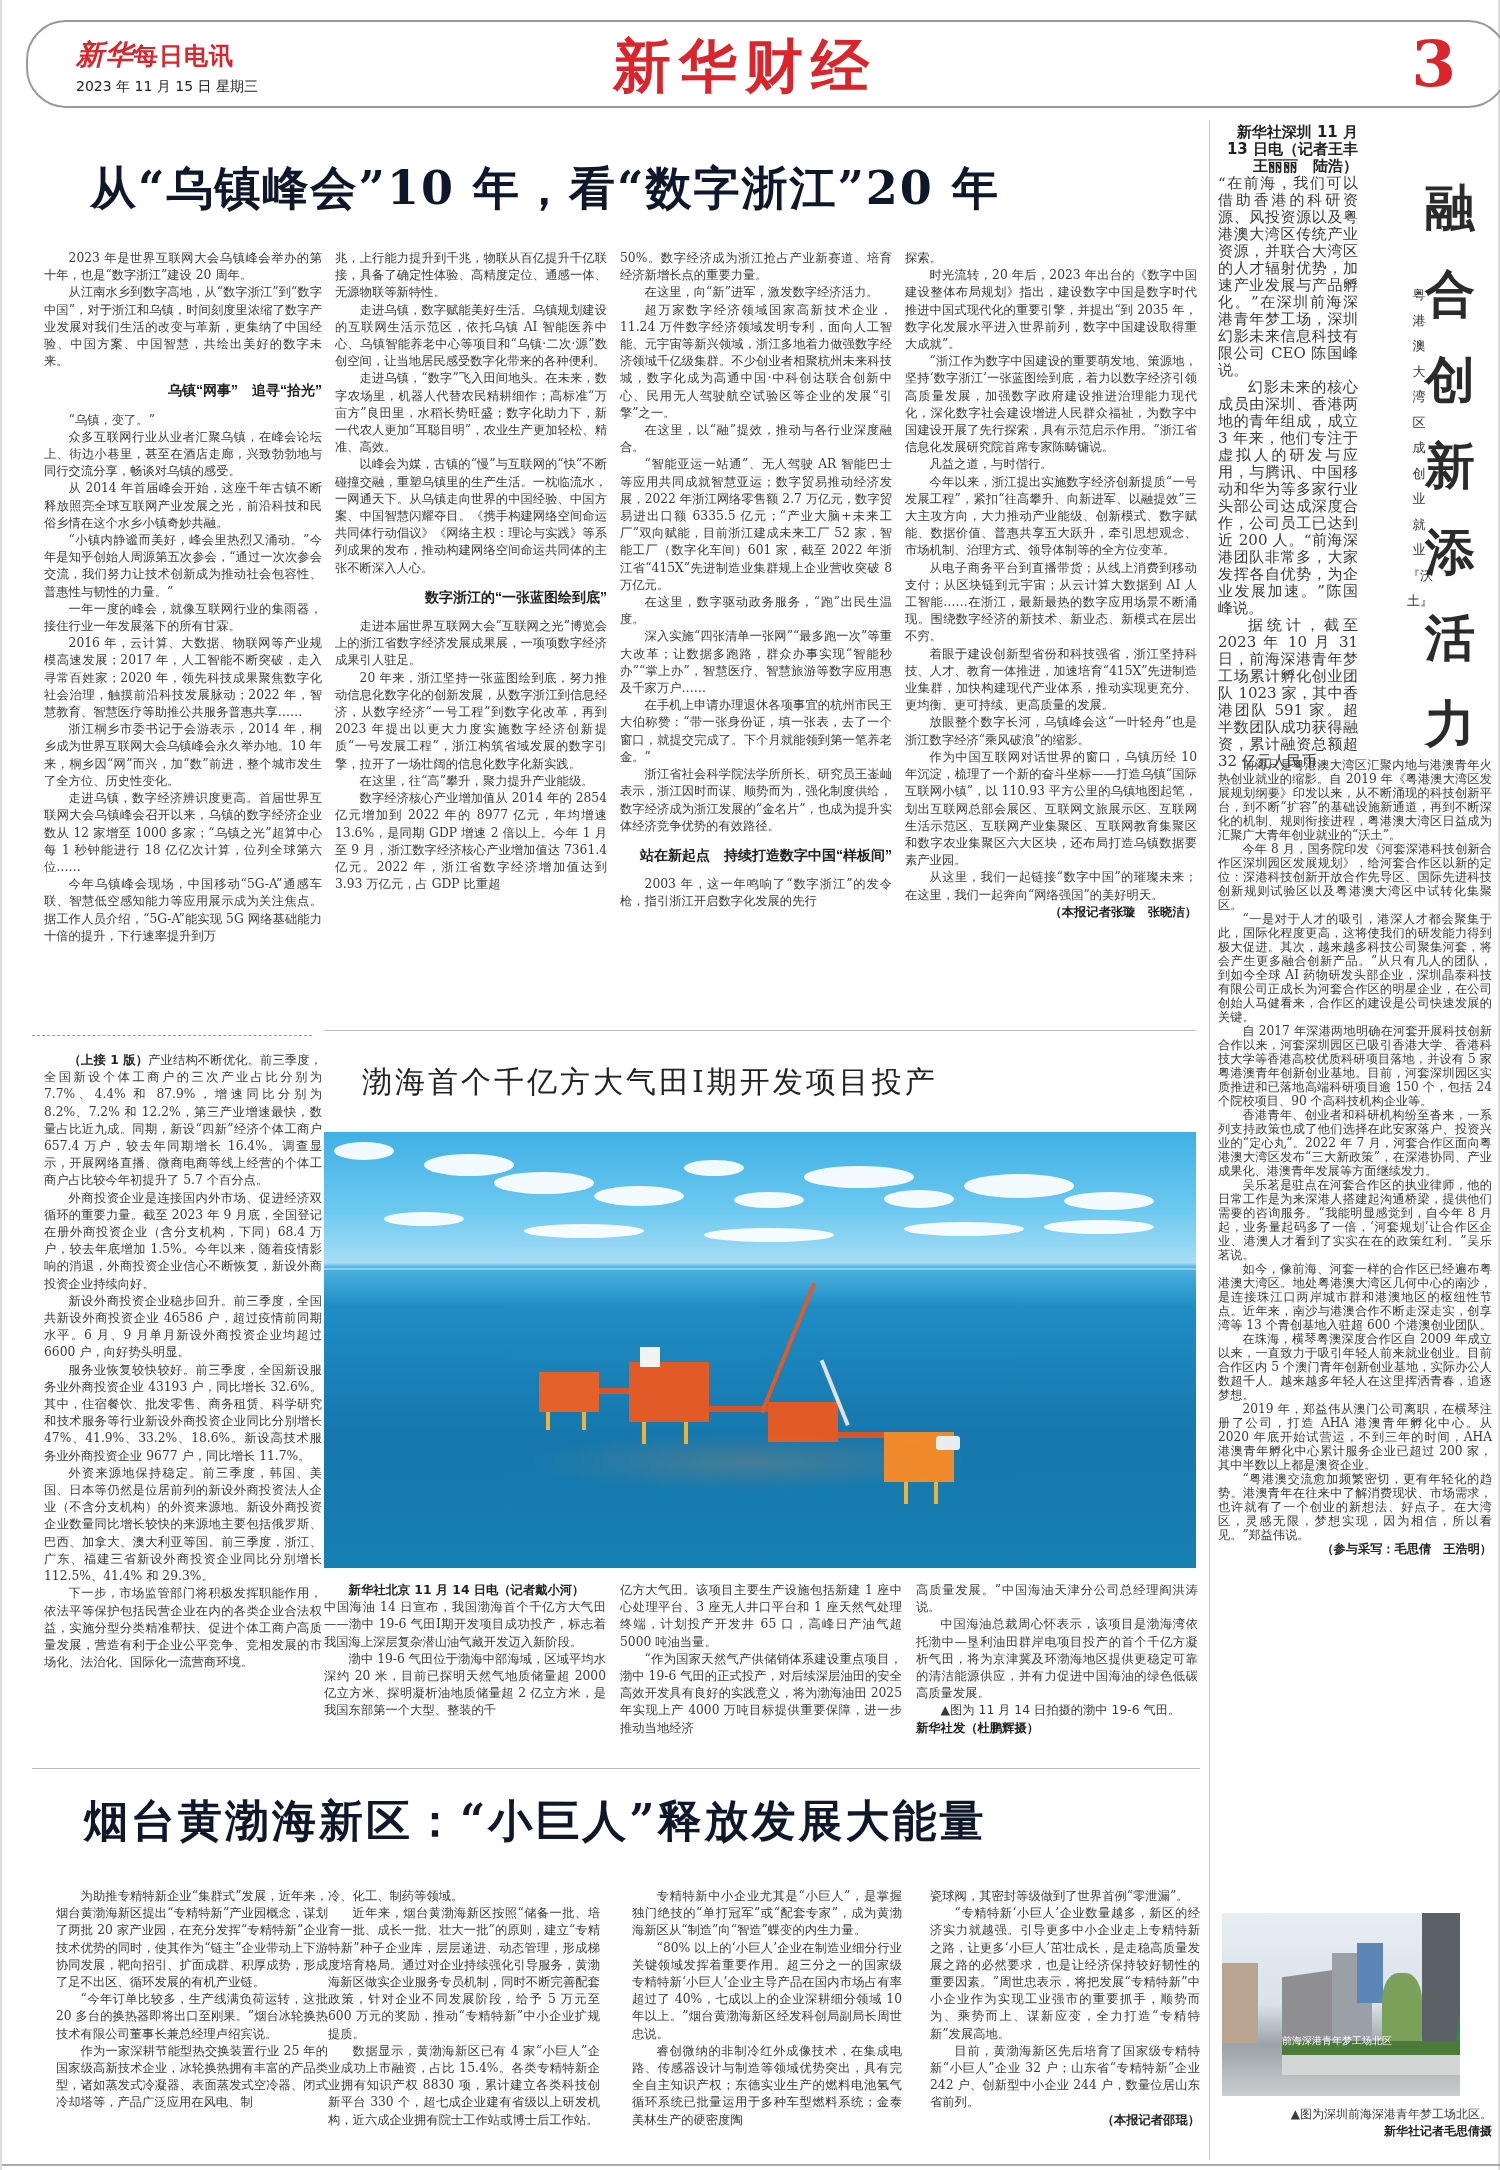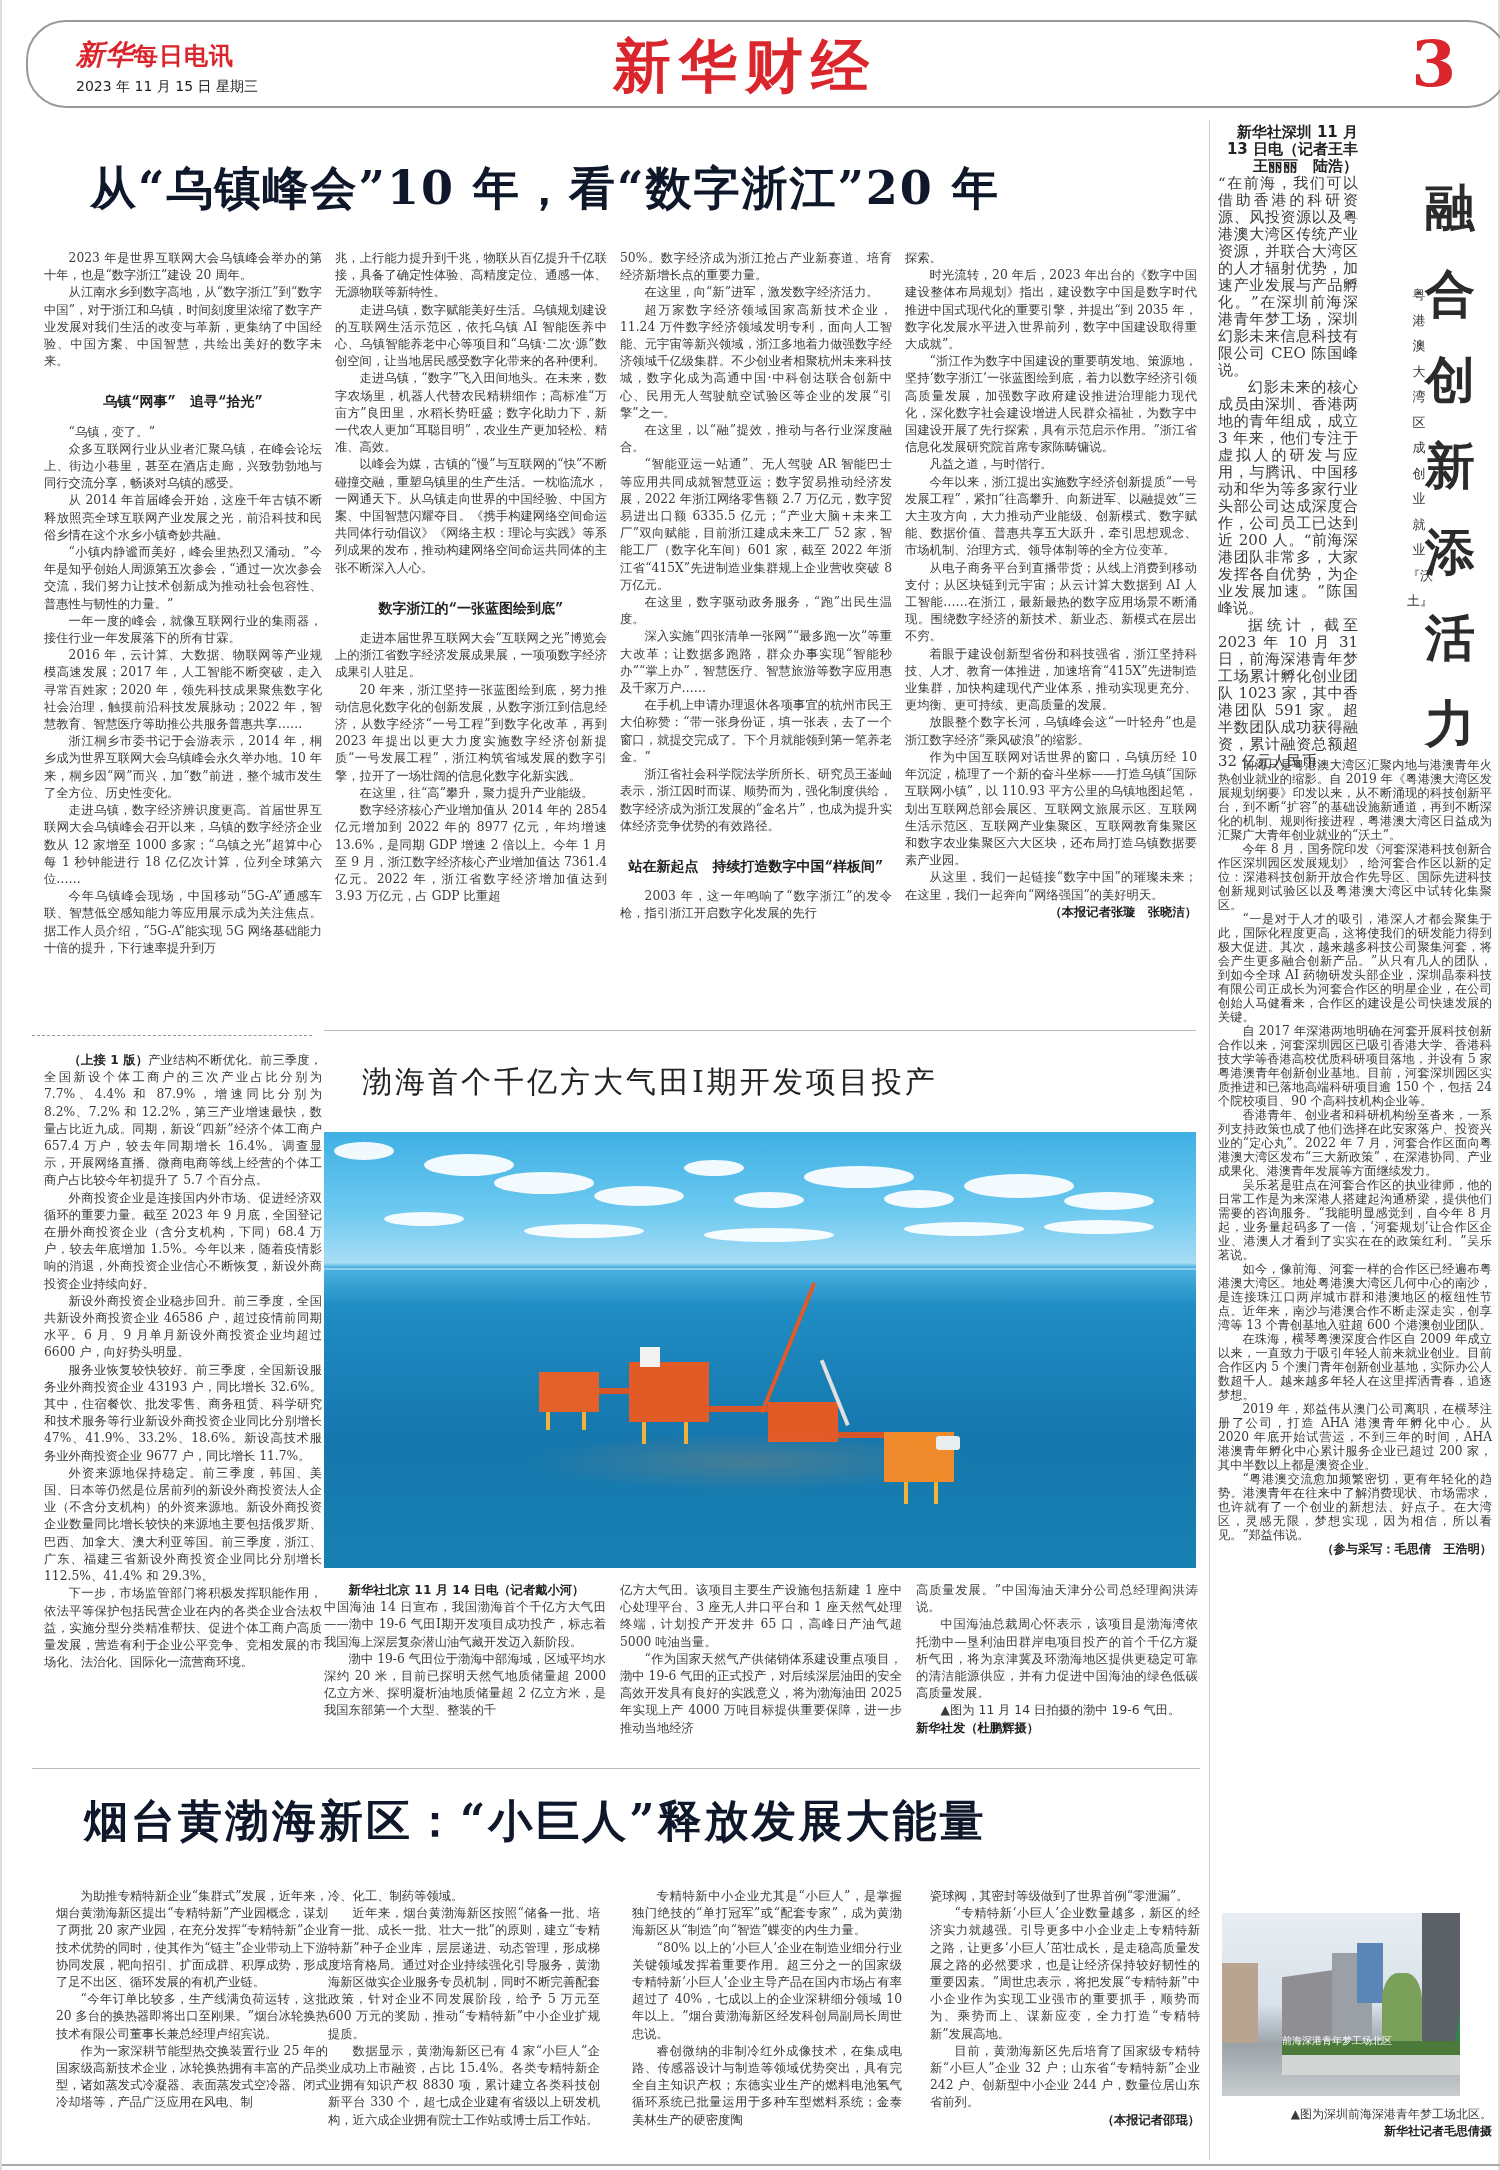--- a/index.html
+++ b/index.html
@@ -11,21 +11,21 @@
 .mh-brand{position:absolute;left:48px;top:14px;color:#d9252b;font-size:28px;font-weight:bold;font-style:italic;letter-spacing:1px;font-family:"DejaVu Serif",serif}
 .mh-brand .sub{font-style:normal;font-size:24px;font-weight:bold}
 .mh-date{position:absolute;left:48px;top:56px;font-size:14px;color:#222;font-family:"DejaVu Sans",sans-serif}
 .mh-title{position:absolute;left:585px;top:6px;color:#d9252b;font-size:58px;font-weight:bold;letter-spacing:8px;font-family:"DejaVu Serif",serif}
 .mh-page{position:absolute;right:50px;top:4px;color:#d9252b;font-size:64px;font-weight:bold;font-family:"DejaVu Serif",serif}
 
 .headline{position:absolute;font-weight:bold;color:#0f172a;font-family:"DejaVu Serif",serif;white-space:nowrap}
 .col{position:absolute;font-size:12.3px;line-height:17.2px;color:#3a3a3a;text-align:justify}
 .col p{text-indent:2em}
 .col p.noind{text-indent:0}
-.sub-head{font-family:Liberation Mono, monospace;font-weight:bold;text-align:center;font-size:14px;margin:24px 0 12px;color:#222;text-indent:0}
+.sub-head{font-family:Liberation Sans, sans-serif;font-weight:bold;text-align:right;font-size:14px;margin:12px 0 12px;color:#222;text-indent:0}
 .byline{font-family:"DejaVu Sans",sans-serif;font-weight:bold;color:#222}
 .rule{position:absolute;border-top:1px solid #bbb}
 .dashrule{position:absolute;border-top:1px dashed #999}
 
 .vtitle{position:absolute;left:1418px;top:165px;width:60px;font-size:50px;line-height:86px;font-weight:bold;color:#2b2b2b;text-align:center;font-family:"DejaVu Serif",serif}
 .vsub{position:absolute;left:1405px;top:282px;width:24px;font-size:13px;line-height:25.5px;color:#333;text-align:center;font-family:"DejaVu Sans",sans-serif}
 
 .photo-oil{position:absolute;left:322px;top:1132px;width:872px;height:436px;overflow:hidden;background:linear-gradient(180deg,#3fb0e4 0%,#6cc9f0 18%,#a8ddf5 30%,#4db2e0 31%,#1f8dc4 40%,#1577ad 70%,#1780b2 100%)}
 .cloud{position:absolute;background:#fff;border-radius:50%;opacity:.92}
 .photo-sz{position:absolute;left:1220px;top:1913px;width:238px;height:183px;overflow:hidden;background:linear-gradient(180deg,#e7edf2 0%,#d9e2ea 50%,#9aa3a8 72%,#c9cdcf 100%)}

